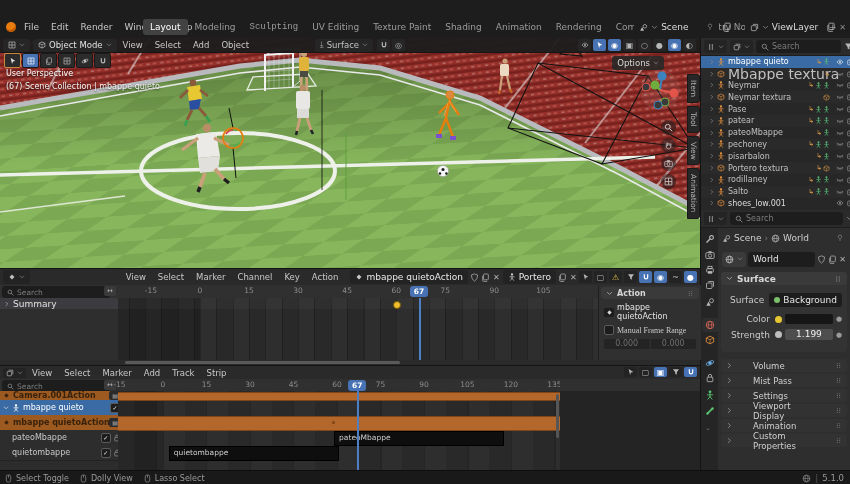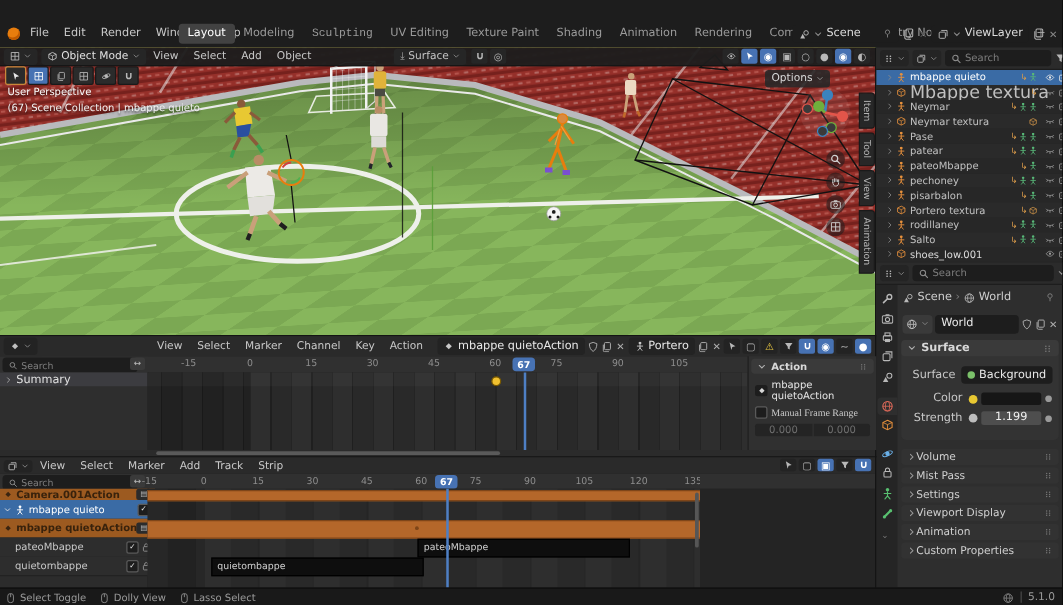--- a/index.html
+++ b/index.html
@@ -9,21 +9,21 @@
   .abs{position:absolute;}
   .row{display:flex;align-items:center;}
   .i{display:inline-block;vertical-align:middle;flex:0 0 auto;}
   .pill{display:flex;align-items:center;gap:3px;background:#2e2e2e;border-radius:3px;padding:1px 5px;height:12px;}
   .dark{background:#1d1d1d;}
   .mi{padding:0 6px;color:#c8c8c8;cursor:default;white-space:nowrap;}
   .tick{position:absolute;top:1px;width:30px;margin-left:-15px;text-align:center;color:#8d8d8d;font-size:7.5px;}
   .cfbadge{position:absolute;top:0;width:18px;margin-left:-9px;height:11px;background:#4772b3;border-radius:3px;
            color:#fff;font-size:7.5px;font-weight:bold;text-align:center;line-height:11px;}
   .panelhdr{display:flex;align-items:center;gap:4px;background:#3a3a3a;border-radius:3px;height:13px;padding:0 5px;color:#d8d8d8;}
-  .cpanel{display:flex;align-items:center;gap:0;background:#323232;border-radius:3px;height:13px;padding:0 5px;margin:2px 0;color:#cfcfcf;}
+  .cpanel{display:flex;align-items:center;gap:20px;background:#323232;border-radius:3px;height:13px;padding:0 5px;margin:2px 0;color:#cfcfcf;}
   .grip{margin-left:auto;color:#777;}
   .chk{width:8px;height:8px;background:#1d1d1d;border:1px solid #5a5a5a;border-radius:2px;
        display:inline-flex;align-items:center;justify-content:center;font-size:6px;color:#e8e8e8;}
   .vtab{writing-mode:vertical-rl;background:#272727;color:#b5b5b5;font-size:7.5px;padding:5px 1px;
         border-radius:0 3px 3px 0;border:1px solid #1a1a1a;text-align:center;}
   .navbtn{width:15px;height:15px;border-radius:50%;background:rgba(30,30,30,.55);display:flex;align-items:center;justify-content:center;margin-bottom:3px;}
   .toolbtn{width:15px;height:13px;border-radius:2px;background:#2b2b2b;display:flex;align-items:center;justify-content:center;margin-right:1px;border:1px solid #1a1a1a;}
   .hdricon{width:13px;height:12px;border-radius:2px;display:flex;align-items:center;justify-content:center;}
 </style>
 </head>

